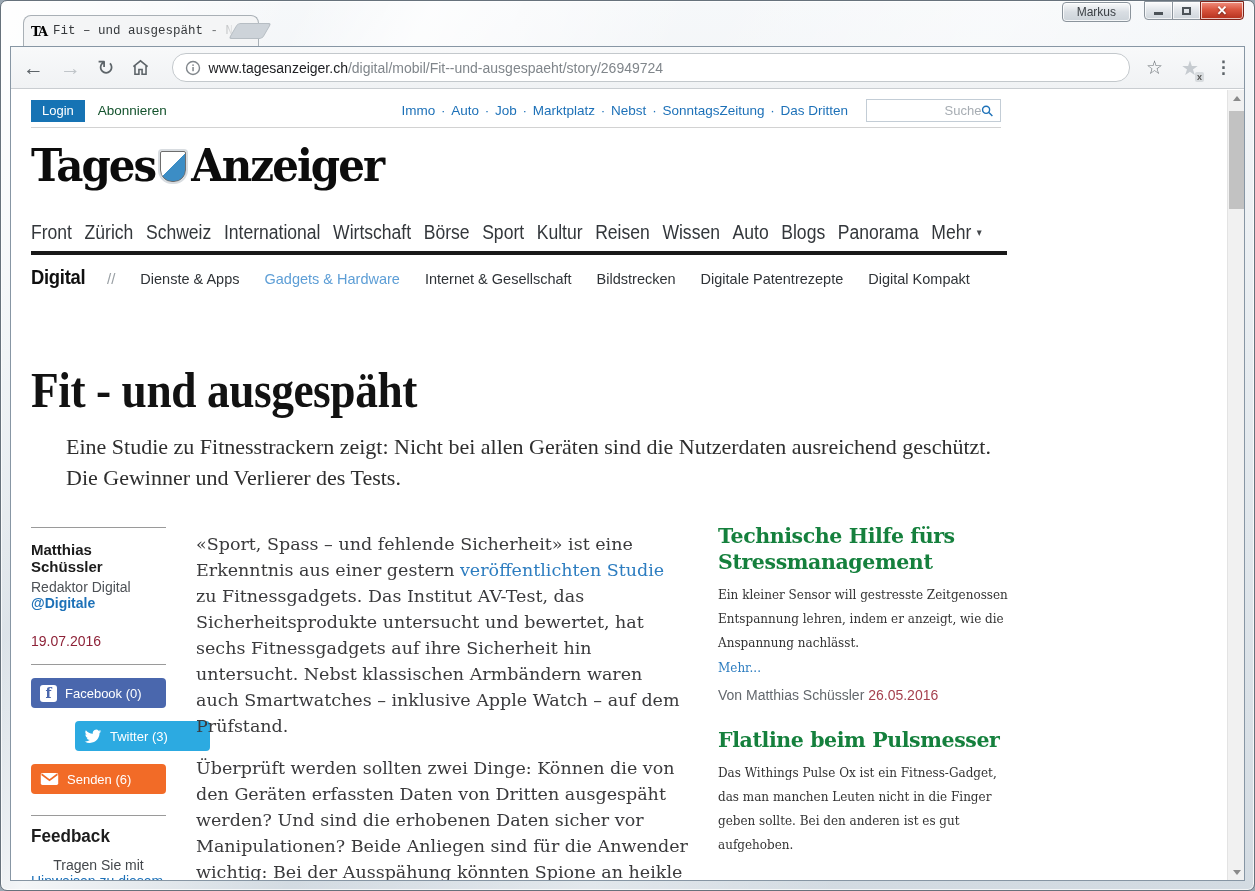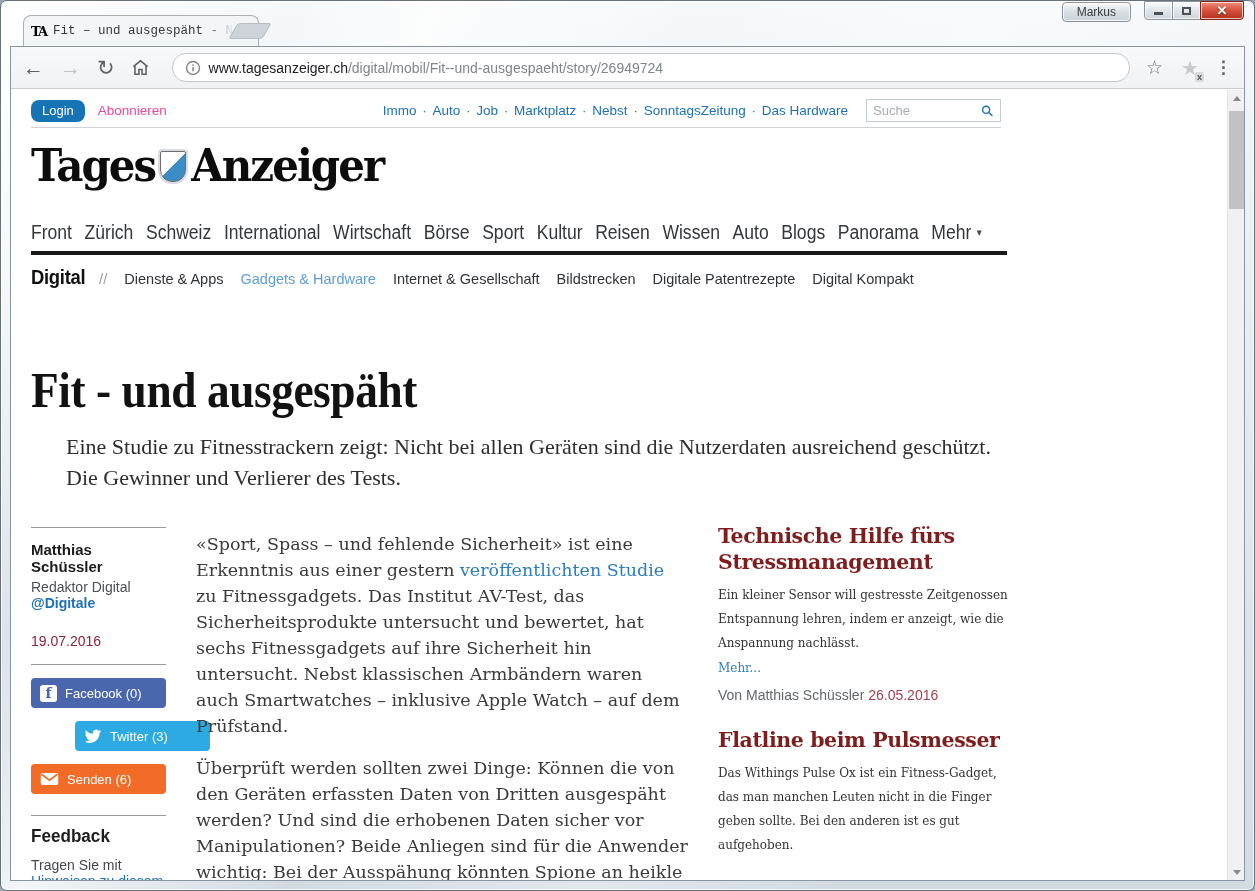--- a/index.html
+++ b/index.html
@@ -82,46 +82,46 @@
   .scrollbar{ position:absolute; top:0; right:0; bottom:0; width:17px; background:#f1f1f1; border-left:1px solid #e3e3e3; }
   .sb-up, .sb-down{ position:absolute; left:0; width:17px; height:16px; display:flex; align-items:center; justify-content:center; }
   .sb-up{ top:0; } .sb-down{ bottom:0; }
   .tri-up{ width:0; height:0; border-left:4px solid transparent; border-right:4px solid transparent; border-bottom:5px solid #8a8a8a; }
   .tri-down{ width:0; height:0; border-left:4px solid transparent; border-right:4px solid transparent; border-top:5px solid #8a8a8a; }
   .sb-thumb{ position:absolute; left:1px; top:21px; width:15px; height:98px; background:#c2c2c2; }
 
   
   .page{ padding:14px 40px 0 20px; width:1030px; color:#222; }
   .topbar{ display:flex; align-items:center; height:24px; padding-bottom:10px; border-bottom:1px solid #d2d2d2; }
-  .login-btn{ background:#1673b4; color:#fff; font-size:13px; padding:3px 11px 4px; border-radius:8px; }
+  .login-btn{ background:#1673b4; color:#fff; font-size:13px; padding:3px 11px 4px; border-radius:0; }
   .subscribe{ color:#1d71b8; font-size:13.5px; margin-left:13px; }
   .topbar-spacer{ flex:1; }
   .services{ font-size:13.5px; color:#1d71b8; white-space:nowrap; }
   .svc::after{ content:" · "; color:#1d71b8; margin:0 2px; }
   .svc:last-child::after{ content:""; }
   .search{ display:flex; align-items:center; width:135px; height:23px; border:1px solid #c3cdd6; margin-left:14px; padding:0 6px; background:#fff; }
-  .search input{ border:none; outline:none; width:100%; font-size:13px; color:#333; font-family:"Liberation Sans",sans-serif; }
+  .search input{ border:none; outline:none; width:100%; font-size:13px; color:#333; font-family:"Liberation Sans",sans-serif;text-align:right; }
   .search input::placeholder{ color:#a7adb3; }
 
   .masthead{ margin-top:13px; height:48px; display:flex; align-items:center; }
   .logo-word{ font-family:"DejaVu Serif", serif; font-weight:bold; font-size:42px; letter-spacing:-2px; color:#0c0c0c; transform:scaleY(1.05); }
   .shield{
     width:26px; height:31px; margin:2px 5px 0; border:1px solid #6d6d6d;
     border-radius:2px 2px 12px 12px;
     background:linear-gradient(135deg,#ffffff 48%,#3c8dc5 48%);
     box-shadow:0 0 0 2px #d8dce0;
   }
 
   .mainnav{ margin-top:32px; border-bottom:4px solid #191919; padding-bottom:7px; width:976px; }
   .nav-condense{ display:flex; gap:14px; white-space:nowrap; transform:scaleX(0.9); transform-origin:0 50%; font-size:19.5px; color:#33373b; }
   .nav-item{ cursor:pointer; }
   .nav-more{ display:flex; align-items:center; gap:6px; }
   .nav-caret{ font-size:11px; color:#44484c; }
 
-  .subnav{ width:976px; display:flex; align-items:baseline; padding:11px 0 10px; gap:17px; }
+  .subnav{ width:976px; display:flex; align-items:baseline; padding:11px 0 10px; gap:25px; }
   .subnav-section{ font-weight:bold; font-size:20px; color:#101010; transform:scaleX(0.92); transform-origin:0 50%; letter-spacing:-0.3px; }
   .subnav-sep{ color:#9aa0a5; font-size:15px; margin-left:-8px; }
   .subnav-item{ font-size:14.5px; color:#2f3337; }
   .subnav-item.active{ color:#5d9ed6; }
 
   .headline{
     margin-top:62px; font-family:"Liberation Serif", serif; font-weight:bold; font-size:51px;
     color:#121212; transform:scaleX(0.89); transform-origin:0 50%; letter-spacing:-0.5px; white-space:nowrap;
   }
   .lead{
@@ -139,43 +139,43 @@
   .pub-date{ margin-top:22px; color:#8e2238; margin-bottom:15px; }
   .share-btn{
     margin-top:13px; height:30px; border-radius:4px; display:flex; align-items:center;
     padding:0 9px; color:#fff; font-size:13px; gap:8px; width:135px;
   }
   .share-btn.fb{ background:#4a67ad; }
   .share-btn.tw{ background:#2caae1;margin-left:44px; }
   .share-btn.send{ background:#f26b27; margin-bottom:21px; }
   .fb-box{ width:17px; height:17px; background:#fff; border-radius:3px; color:#4a67ad; font-weight:bold; font-family:"DejaVu Serif",serif; font-size:14px; text-align:center; line-height:17px; }
   .feedback-h{ margin-top:10px; font-weight:bold; font-size:18px; color:#1d1d1d; transform:scaleX(0.95); transform-origin:0 50%; }
-  .feedback-l1{ margin-top:10px; color:#44484c; }
+  .feedback-l1{ margin-top:10px; color:#44484c;text-align:center; }
   .feedback-l2{ margin-top:7px; color:#1d71b8; }
 
   
   .article{ padding-top:12px; font-family:"DejaVu Serif", serif; font-size:17.5px; line-height:26px; color:#3a3a3c; }
   .article p{ margin-bottom:16px; }
   .article a{ color:#2d7dc0; text-decoration:none; }
 
   
   .rightrail{ padding-top:4px; }
   .teaser{ margin-bottom:24px; }
   .teaser-title{
     font-family:"DejaVu Serif", serif; font-weight:bold; font-size:20.5px; line-height:26px;
-    color:#7f1d1d; letter-spacing:-0.4px; margin-bottom:8px;
+    color:#15803d; letter-spacing:-0.4px; margin-bottom:8px;
   }
   .teaser-body{ font-family:"DejaVu Serif", serif; font-size:12px; line-height:24px; color:#333; }
   .teaser-body a{ color:#2d7dc0; text-decoration:none; }
   .more-block{ display:block; margin-top:1px; }
   .teaser-byline{ margin-top:7px; font-size:14px; color:#63686d; }
   .teaser-date{ color:#a5414f; }
 
   a{ text-decoration:none; cursor:pointer; }
-  a.blue{ color:#ec4899; }
+  a.blue{ color:#14532d; }
 </style>
 </head>
 <body>
 
 <div class="window">
 
   <div class="titlebar">
     <div class="tab">
       <span class="favicon">TA</span>
       <span class="tab-title">Fit – und ausgespäht - N</span>
@@ -227,21 +227,21 @@
     </div>
 
     <div class="content">
       <div class="page">
 
         <div class="topbar">
           <a class="login-btn">Login</a>
           <a class="subscribe blue">Abonnieren</a>
           <div class="topbar-spacer"></div>
           <nav class="services">
-            <a class="svc">Immo</a><a class="svc">Auto</a><a class="svc">Job</a><a class="svc">Marktplatz</a><a class="svc">Nebst</a><a class="svc">SonntagsZeitung</a><a class="svc">Das Hardware</a>
+            <a class="svc">Immo</a><a class="svc">Auto</a><a class="svc">Job</a><a class="svc">Marktplatz</a><a class="svc">Nebst</a><a class="svc">SonntagsZeitung</a><a class="svc">Das Dritten</a>
           </nav>
           <div class="search">
             <input placeholder="Suche" style="">
             <svg width="14" height="14" viewBox="0 0 16 16">
               <circle cx="6.5" cy="6.5" r="4.5" fill="none" stroke="#1d71b8" stroke-width="1.8"></circle>
               <line x1="10" y1="10" x2="14.5" y2="14.5" stroke="#1d71b8" stroke-width="1.8"></line>
             </svg>
           </div>
         </div>
 

